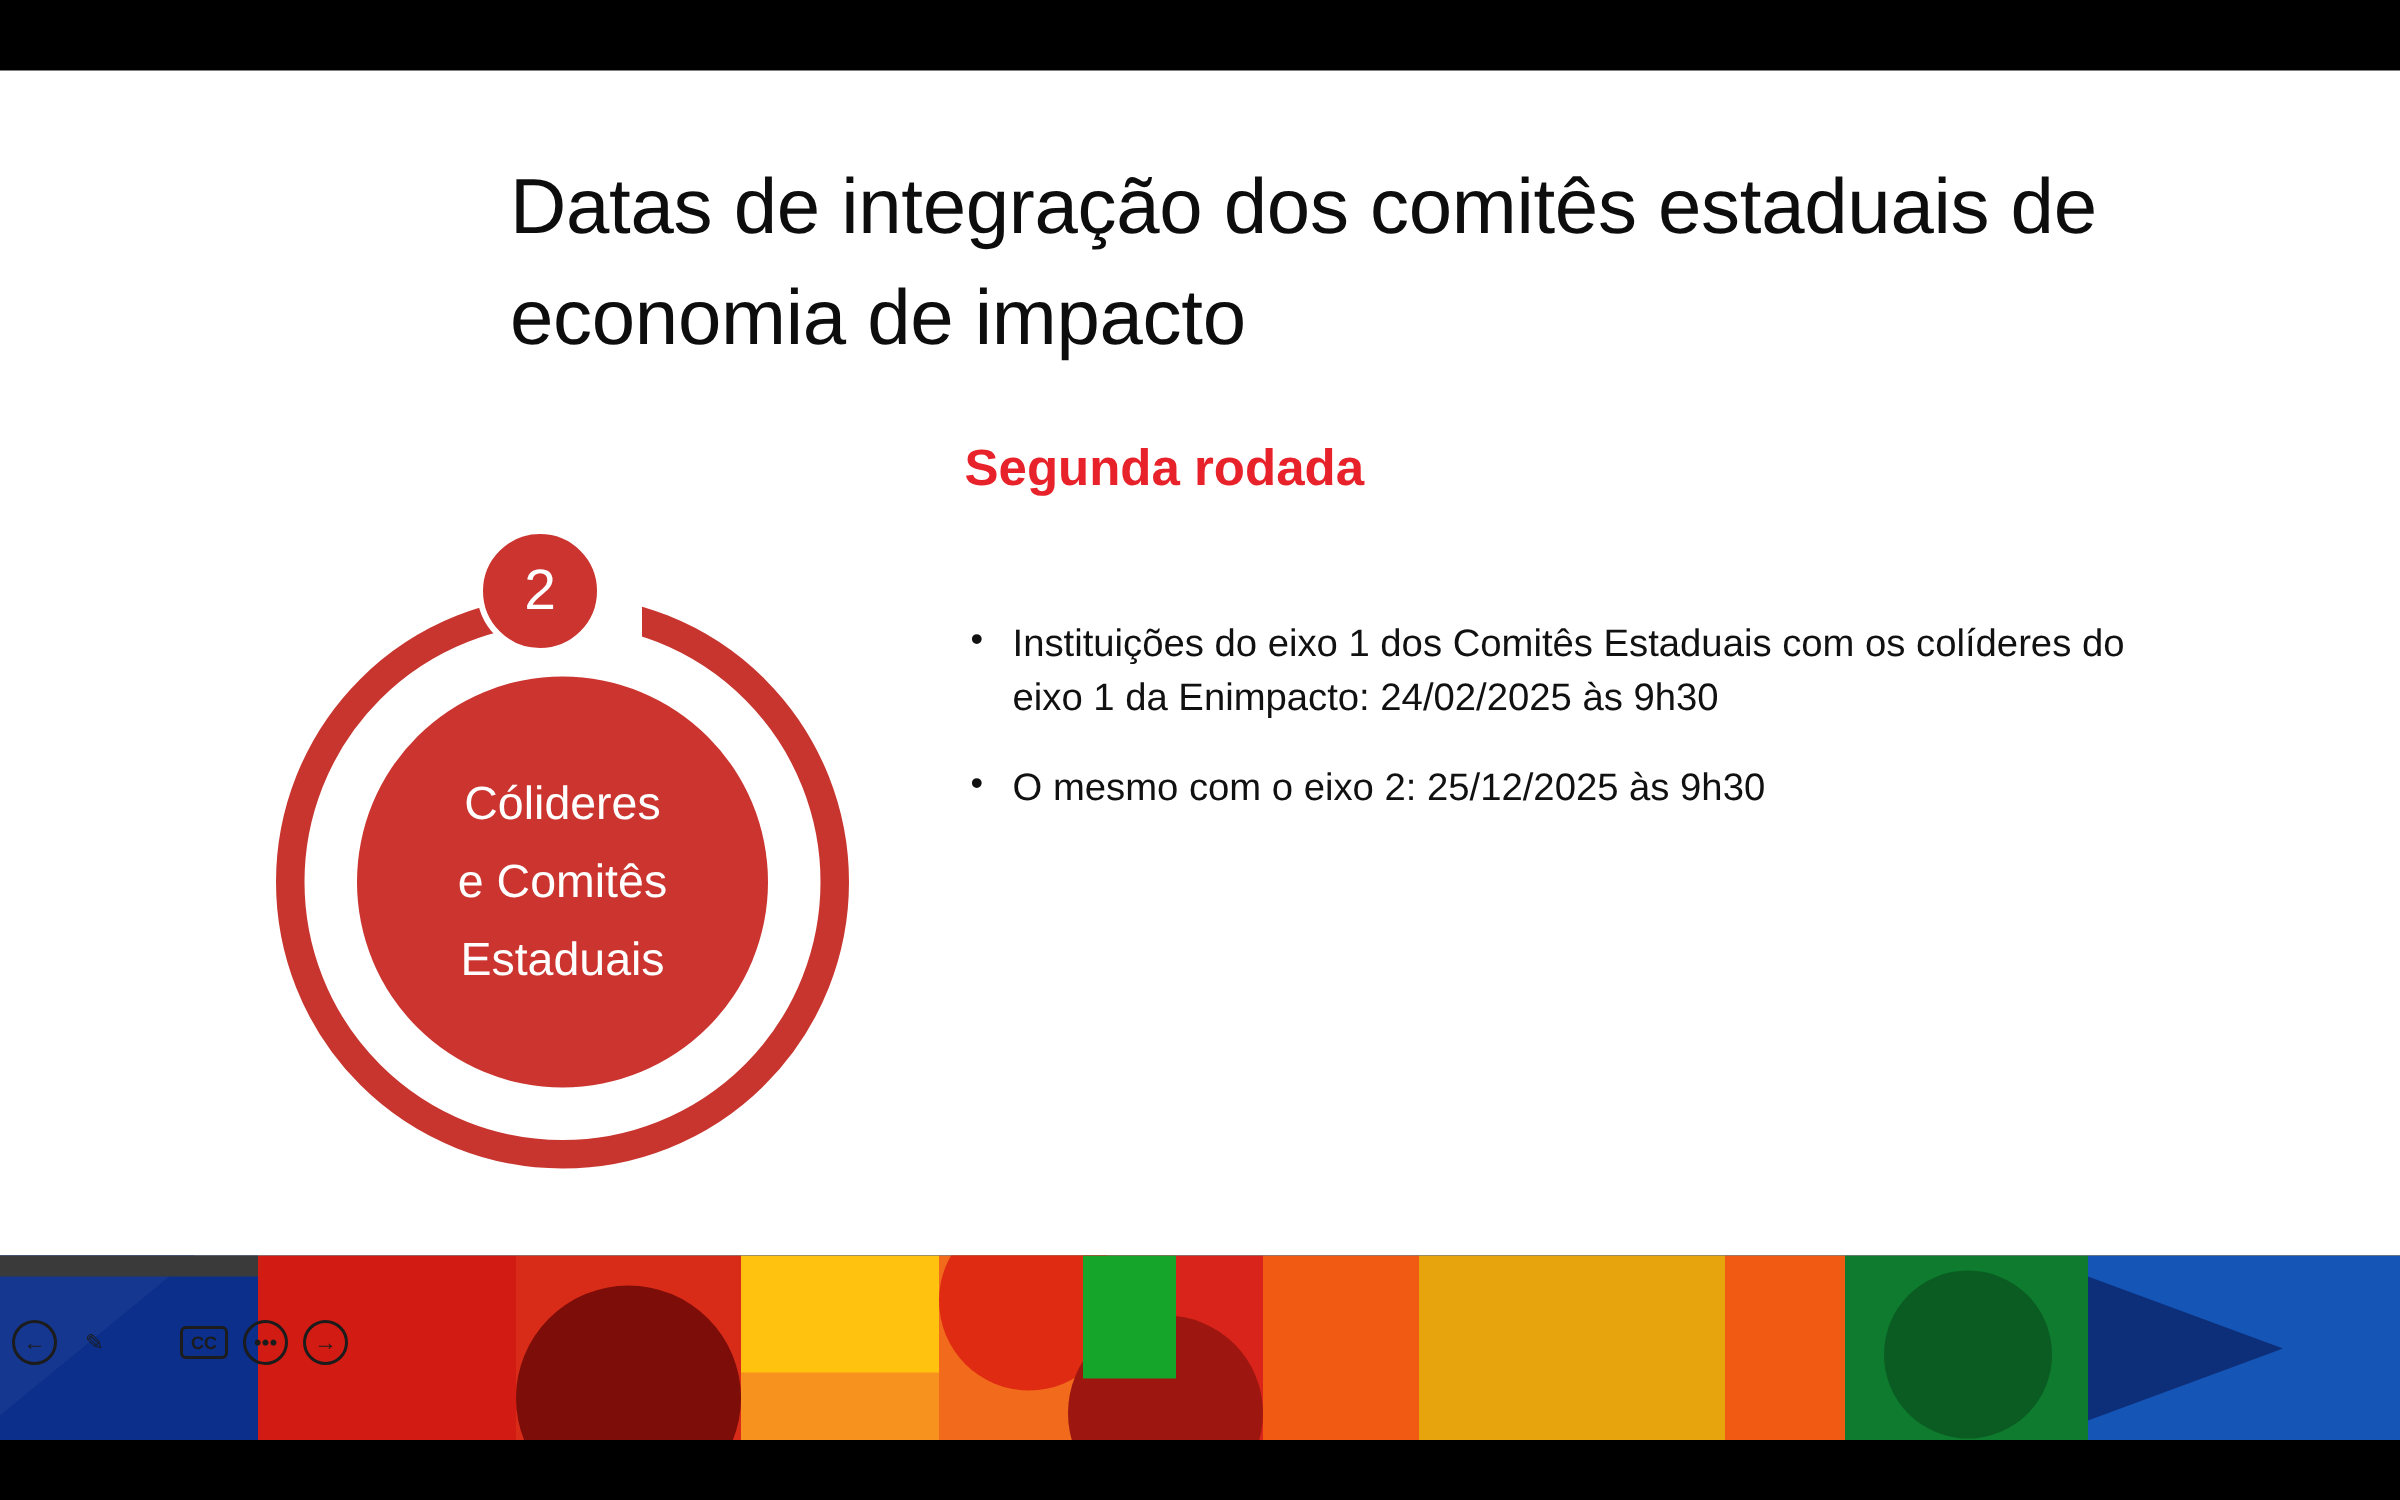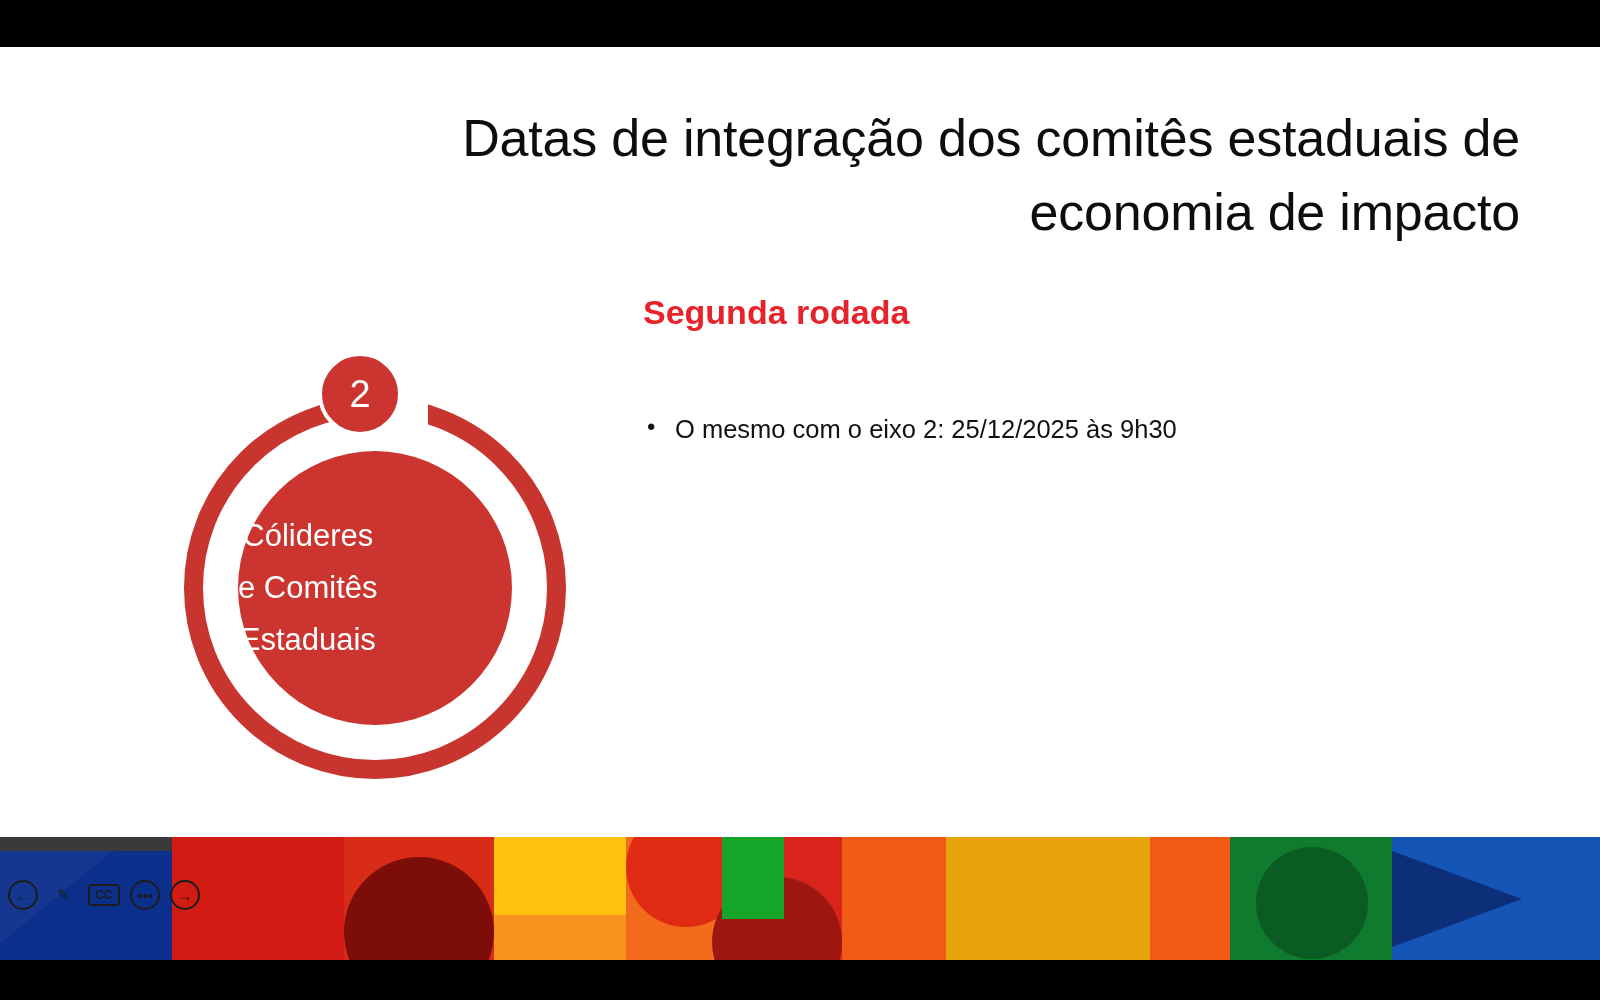--- a/index.html
+++ b/index.html
@@ -28,21 +28,21 @@
     height: 790px;
     background: #ffffff;
   }
 
   
   .slide-title {
     position: absolute;
     left: 340px;
     top: 55px;
     width: 1180px;
-    text-align: right;
+    text-align: left;
     font-size: 52px;
     line-height: 1.42;
     color: #0d0d0d;
     font-weight: 400;
     letter-spacing: -0.2px;
   }
 
   
   .graphic {
     position: absolute;
@@ -76,20 +76,21 @@
   .inner-disc {
     position: absolute;
     left: 58px;
     top: 146px;
     width: 274px;
     height: 274px;
     border-radius: 50%;
     background: #cb342f;
     display: flex;
     align-items: center;
+    justify-content: center;
   }
 
   .inner-label {
     color: #ffffff;
     font-size: 31px;
     line-height: 1.68;
     text-align: center;
     white-space: pre-line;
     font-weight: 400;
   }
@@ -207,20 +208,21 @@
     height: 22px;
     border: 2px solid #1c1c1c;
     border-radius: 4px;
     display: flex;
     align-items: center;
     justify-content: center;
     font-size: 12px;
     font-weight: bold;
     color: #1c1c1c;
     box-sizing: border-box;
+    margin-left: 32px;
   }
 
   .bar-top {
     position: absolute;
     left: 0; top: 0; width: 1600px; height: 47px;
     background: #000000;
   }
   .bar-bottom {
     position: absolute;
     left: 0; top: 960px; width: 1600px; height: 40px;
@@ -246,20 +248,21 @@
         <div class="inner-label">Cólideres
 e Comitês
 Estaduais</div>
       </div>
       <div class="badge">2</div>
     </div>
 
     <div class="content">
       <div class="subtitle">Segunda rodada</div>
       <ul class="bullets">
+        <li>Instituições do eixo 1 dos Comitês Estaduais com os colíderes do eixo 1 da Enimpacto: 24/02/2025 às 9h30</li>
         <li>O mesmo com o eixo 2: 25/12/2025 às 9h30</li>
       </ul>
     </div>
   </div>
 
   <div class="band">
     <div class="band-seg" style="left:0;width:172px;background:#0b2f8a;">
       <div class="band-shape" style="left:-20px;top:0;width:0;height:0;border-top:123px solid #16378f;border-right:150px solid transparent;"></div>
       <div class="band-shape" style="left:0;top:0;width:172px;height:14px;background:#3a3a3a;"></div>
     </div>

